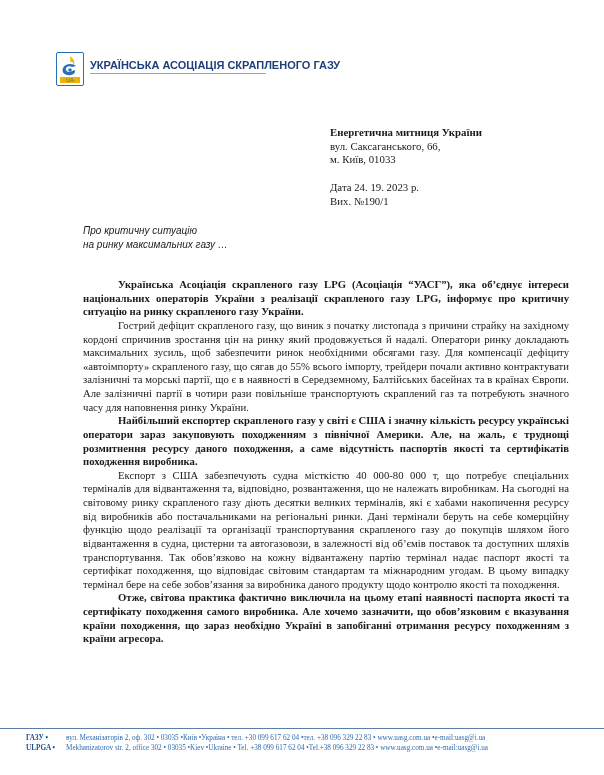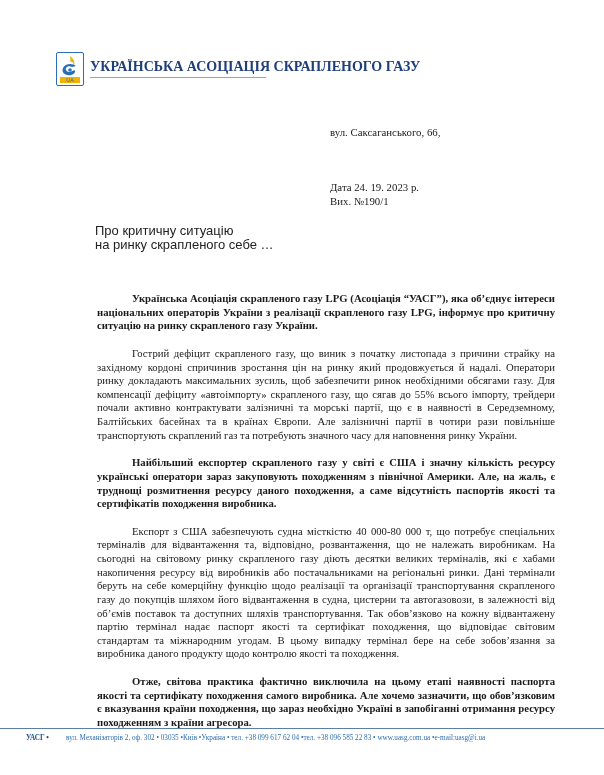--- a/index.html
+++ b/index.html
@@ -7,39 +7,39 @@
       width: 604px; height: 775px; background: #ffffff; position: relative; overflow: hidden;
       font-family: "Liberation Serif", "DejaVu Serif", serif; color: #1a1a1a;
     }
     .logo-box {
       position: absolute; left: 56px; top: 52px; width: 26px; height: 32px;
       border: 1.5px solid #2a6fb5; border-radius: 2px; background: #fff;
     }
     .logo-box svg { display: block; }
     .org-name {
       position: absolute; left: 90px; top: 59px;
-      font-family: Liberation Serif, serif; font-weight: bold;
-      font-size: 14px; color: #1f3f7a; letter-spacing: 0px; white-space: nowrap;
+      font-family: Liberation Sans, sans-serif; font-weight: bold;
+      font-size: 11px; color: #1f3f7a; letter-spacing: 0px; white-space: nowrap;
     }
     .org-name .uk { display:block; padding-bottom: 2px; border-bottom: 1px solid #8aa3c7; width: 176px; }
     .org-name .en { display:block; padding-top: 1px; }
     .recipient {
       position: absolute; left: 330px; top: 126px; font-size: 10.8px; line-height: 13.5px;
     }
     .recipient .name { font-weight: bold; }
     .meta { position: absolute; left: 330px; top: 181px; font-size: 10.8px; line-height: 13.5px; }
     .subject {
-      position: absolute; left: 95px; top: 224px; font-size: 13px; line-height: 13.5px;
+      position: absolute; left: 83px; top: 224px; font-style: italic; font-size: 10px; line-height: 13.5px;
       font-family: "Liberation Sans", "DejaVu Sans", sans-serif; color: #222;
     }
     .body {
       position: absolute; left: 83px; top: 278px; width: 486px; font-size: 10.7px; line-height: 13.62px;
       text-align: justify;
     }
-    .body p { margin: 14px; text-indent: 35px; }
+    .body p { margin: 0; text-indent: 35px; }
     .body p.bold { font-weight: bold; }
     .footer-line {
       position: absolute; left: 0; top: 728px; width: 604px; height: 1px; background: #5b7ea6;
     }
     .footer {
       position: absolute; left: 26px; top: 733px; font-size: 7.2px; line-height: 10px; color: #2f6db0;
       white-space: nowrap;
     }
     .footer .lbl { font-weight: bold; color: #1f4f8f; display:inline-block; width: 40px; }
   </style>
@@ -54,37 +54,40 @@
     <rect x="3" y="24" width="20" height="6" fill="#f0b400"></rect>
     <text x="13" y="29" font-size="5.5" text-anchor="middle" fill="#2a6fb5" font-family="Liberation Sans, sans-serif">UA</text>
   </svg>
 </div>
 
 <div class="org-name">
   <span class="uk">УКРАЇНСЬКА АСОЦІАЦІЯ СКРАПЛЕНОГО ГАЗУ</span>
 </div>
 
 <div class="recipient">
+  <div class="name">Енергетична митниця України</div>
   <div>вул. Саксаганського, 66,</div>
+  <div>м. Київ, 01033</div>
 </div>
 
 <div class="meta">
   <div>Дата 24. 19. 2023 р.</div>
   <div>Вих. №190/1</div>
 </div>
 
 <div class="subject">
   <div>Про критичну ситуацію</div>
-  <div>на ринку скрапленого себе …</div>
+  <div>на ринку максимальних газу …</div>
 </div>
 
 <div class="body">
   <p class="bold">Українська Асоціація скрапленого газу LPG (Асоціація “УАСГ”), яка об’єднує інтереси національних операторів України з реалізації скрапленого газу LPG, інформує про критичну ситуацію на ринку скрапленого газу України.</p>
   <p>Гострий дефіцит скрапленого газу, що виник з початку листопада з причини страйку на західному кордоні спричинив зростання цін на ринку який продовжується й надалі. Оператори ринку докладають максимальних зусиль, щоб забезпечити  ринок необхідними обсягами газу. Для компенсації дефіциту «автоімпорту» скрапленого газу, що сягав до 55% всього імпорту, трейдери почали активно контрактувати залізничні та морські партії, що є в наявності в Середземному, Балтійських басейнах та в країнах Європи. Але залізничні партії в чотири рази повільніше транспортують скраплений газ та потребують значного часу для наповнення ринку України.</p>
   <p class="bold">Найбільший експортер скрапленого газу у світі є США і значну кількість ресурсу українські оператори зараз закуповують походженням з північної Америки. Але, на жаль, є труднощі розмитнення ресурсу даного походження, а саме відсутність паспортів якості та сертифікатів походження виробника.</p>
   <p>Експорт з США забезпечують судна місткістю 40 000-80 000 т, що потребує спеціальних терміналів для відвантаження та, відповідно, розвантаження, що не належать виробникам.  На сьогодні на світовому ринку скрапленого газу діють десятки великих терміналів, які є хабами накопичення ресурсу від виробників або постачальниками на регіональні ринки. Дані термінали беруть на себе комерційну функцію щодо реалізації та організації транспортування скрапленого газу до покупців шляхом його відвантаження в судна, цистерни та автогазовози, в залежності від об’ємів поставок та доступних шляхів транспортування. Так обов’язково на кожну відвантажену партію термінал надає паспорт якості та сертифікат походження, що відповідає світовим стандартам та міжнародним угодам. В цьому випадку термінал бере на себе зобов’язання за виробника даного продукту щодо контролю якості та походження.</p>
   <p class="bold">Отже, світова практика фактично виключила на цьому етапі наявності паспорта якості та сертифікату походження самого виробника. Але хочемо зазначити, що обов’язковим є вказування країни походження, що зараз необхідно Україні в запобіганні отримання ресурсу походженням з країни агресора.</p>
 </div>
 
 <div class="footer-line"></div>
 <div class="footer">
-  <div><span class="lbl">УАСГ •</span><span>вул. Механізаторів 2, оф. 302 •   03035 •Київ •Україна •   тел. +38 099 617 62 04 •тел. +38 096 585 22 83 •    www.uasg.com.ua •e-mail:uasg@i.ua</span></div>
+  <div><span class="lbl">ГАЗУ •</span><span>вул. Механізаторів 2, оф. 302 •   03035 •Київ •Україна •   тел. +30 099 617 62 04 •тел. +38 096 329 22 83 •    www.uasg.com.ua •e-mail:uasg@i.ua</span></div>
+  <div><span class="lbl">ULPGA •</span><span>Mekhanizatorov  str. 2, office 302 •   03035 •Kiev •Ukraine •  Tel. +38 099 617 62 04 •Tel.+38 096 329 22 83 •    www.uasg.com.ua •e-mail:uasg@i.ua</span></div>
 </div>
 
 </body></html>

